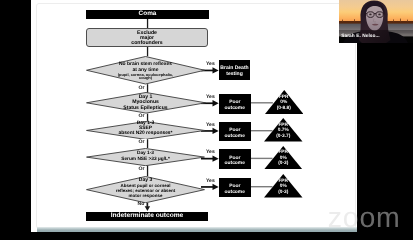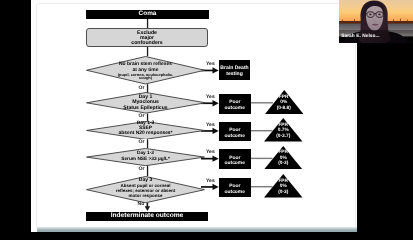--- a/index.html
+++ b/index.html
@@ -274,13 +274,14 @@
         <ellipse cx="31.4" cy="14.4" rx="1.25" ry="0.85" fill="#352a2d"></ellipse>
         <ellipse cx="40.5" cy="14.4" rx="1.25" ry="0.85" fill="#352a2d"></ellipse>
         <path d="M34.8 18.5 C34.6 20.6 34.0 21.4 34.8 21.8 C35.4 22.1 36.4 22.1 37.0 21.7" stroke="#8a7880" stroke-width="0.6" fill="none"></path>
         <path d="M32.8 24.4 C34.4 25.9 38.0 25.9 39.6 24.4 C38.0 23.5 34.5 23.5 32.8 24.4 Z" fill="#6a4850"></path>
         <rect x="0" y="30" width="74" height="13" fill="#000" opacity="0.32"></rect>
       </g>
     </svg>
     <div id="vidname">Sarah E. Nelso...</div>
   </div>
 
+  <div id="wm">zoom</div>
 </div>
 
 </body></html>

